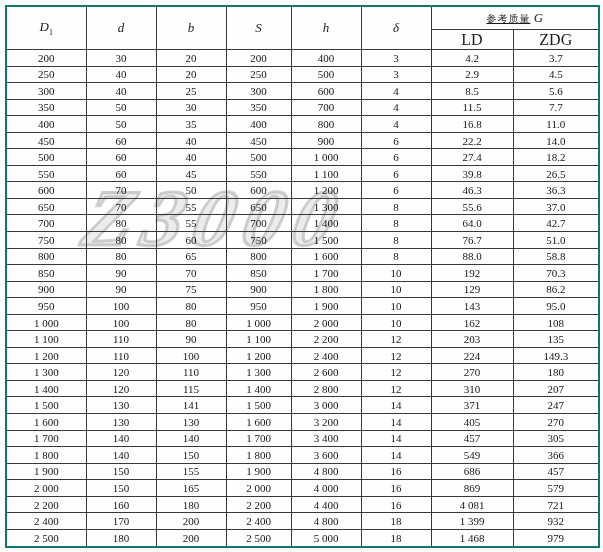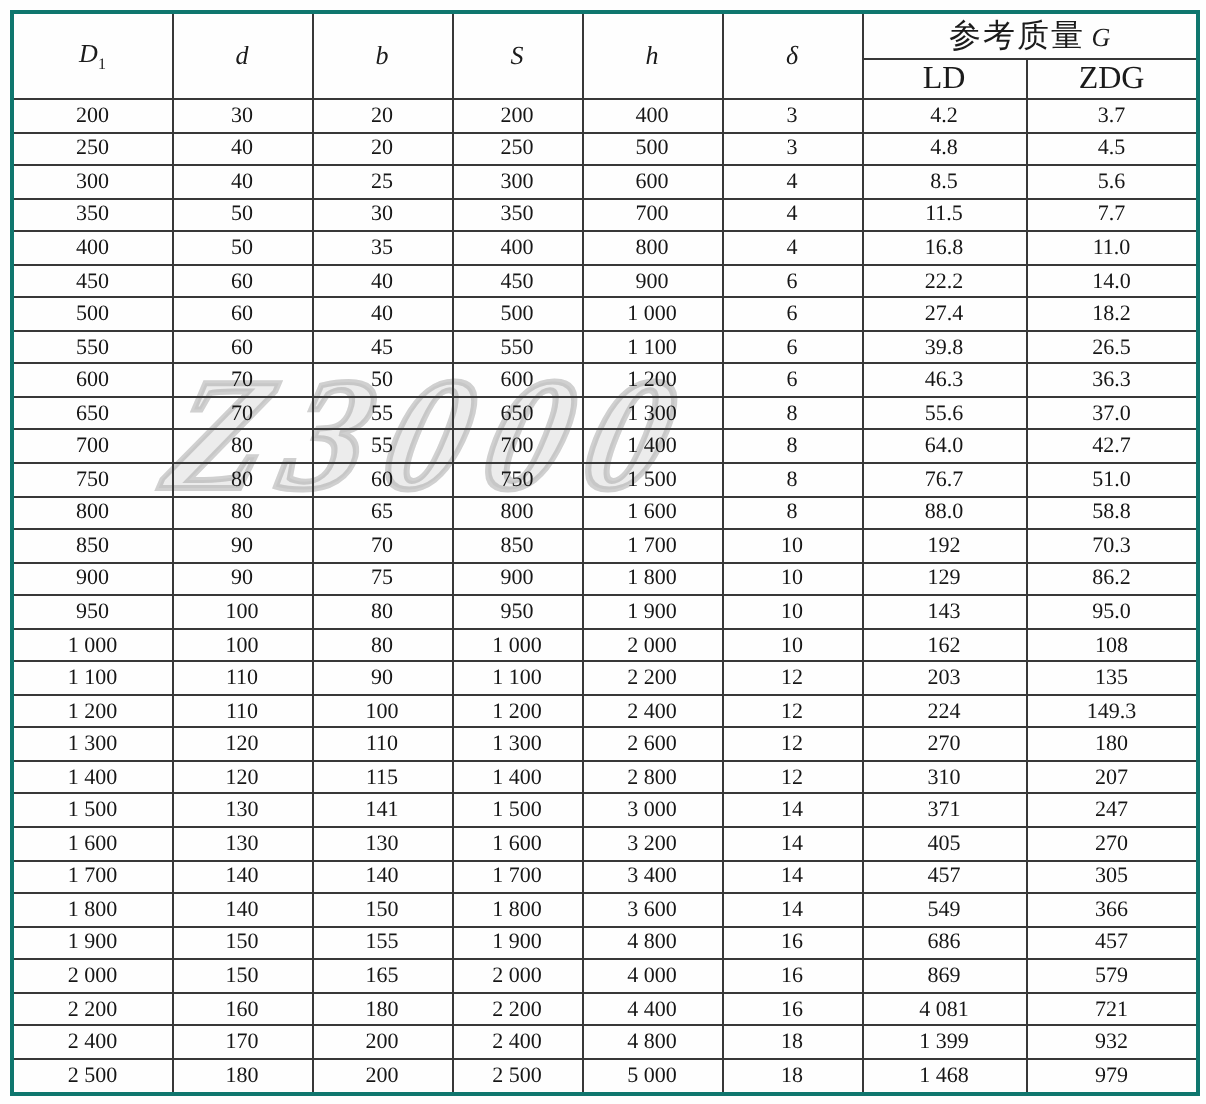--- a/index.html
+++ b/index.html
@@ -68,22 +68,23 @@
   .dim-table thead th .sym {
     font-style: italic;
     font-size: 13px;
   }
   .dim-table thead th sub {
     font-size: 8px;
     font-style: normal;
     vertical-align: sub;
   }
   .group-label {
-    font-size: 16px;
+    font-size: 10px;
     letter-spacing: 1px;
+    text-decoration: underline;
   }
   .dim-table tbody td {
     font-size: 11px;
     color: #161616;
   }
 </style>
 </head>
 <body>
 
 <div class="page">
@@ -127,21 +128,21 @@
           <td>4.2</td>
           <td>3.7</td>
         </tr>
         <tr>
           <td>250</td>
           <td>40</td>
           <td>20</td>
           <td>250</td>
           <td>500</td>
           <td>3</td>
-          <td>4.8</td>
+          <td>2.9</td>
           <td>4.5</td>
         </tr>
         <tr>
           <td>300</td>
           <td>40</td>
           <td>25</td>
           <td>300</td>
           <td>600</td>
           <td>4</td>
           <td>8.5</td>

